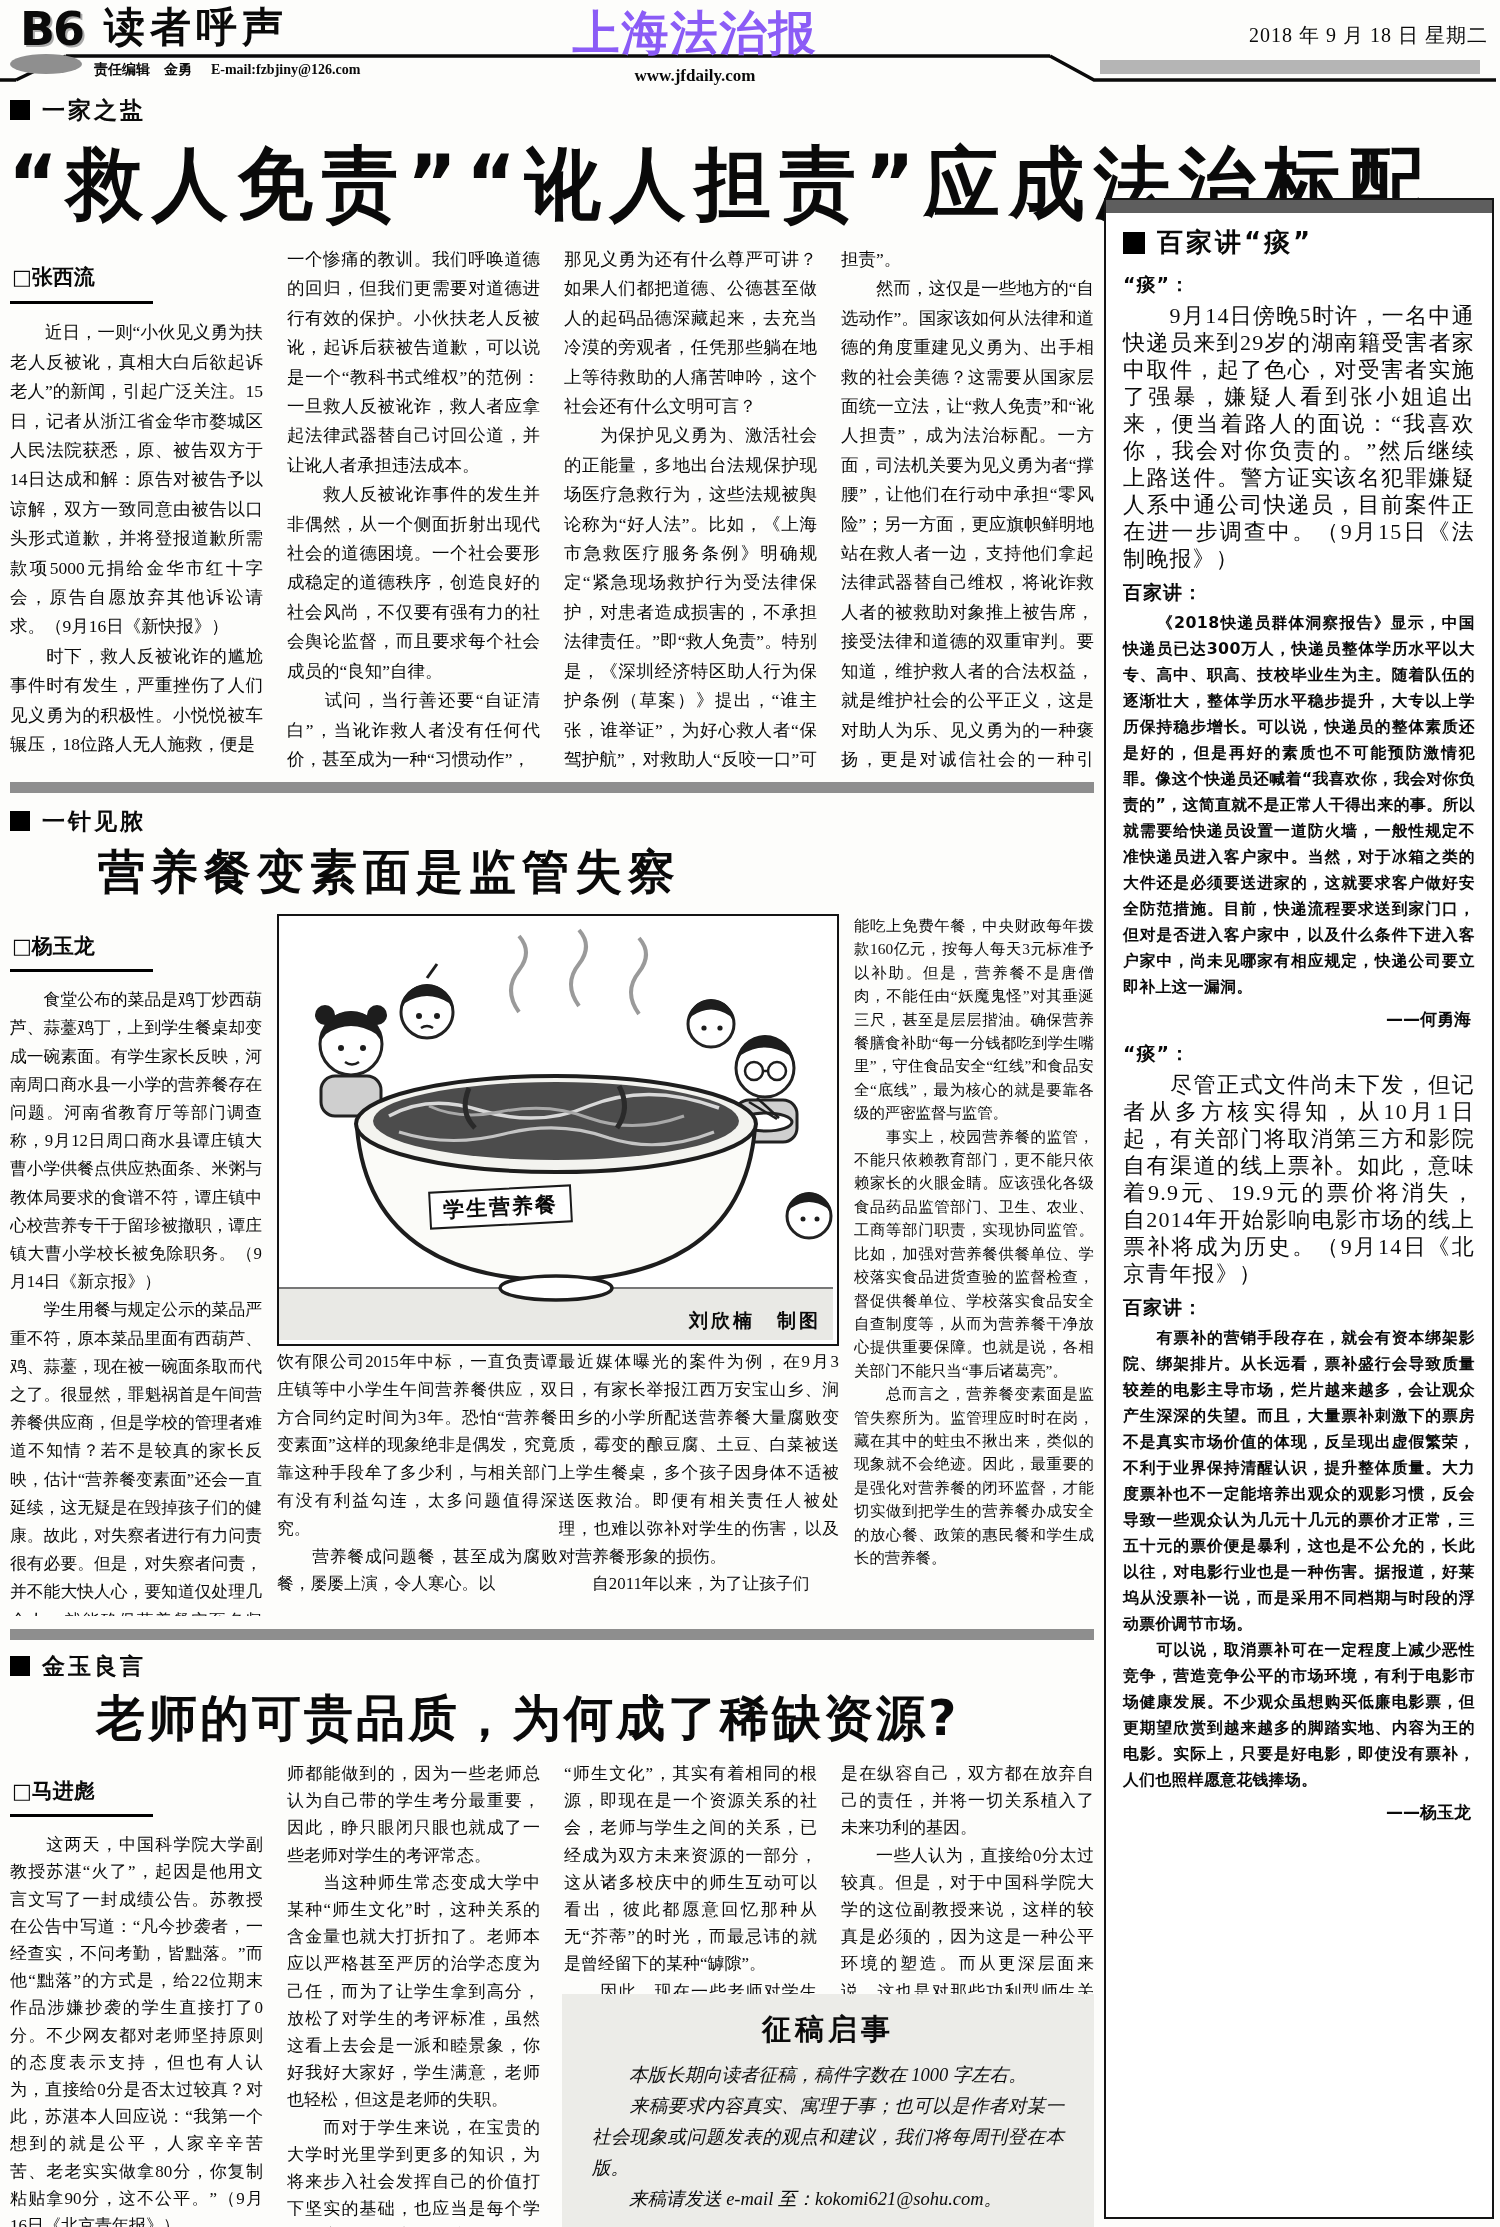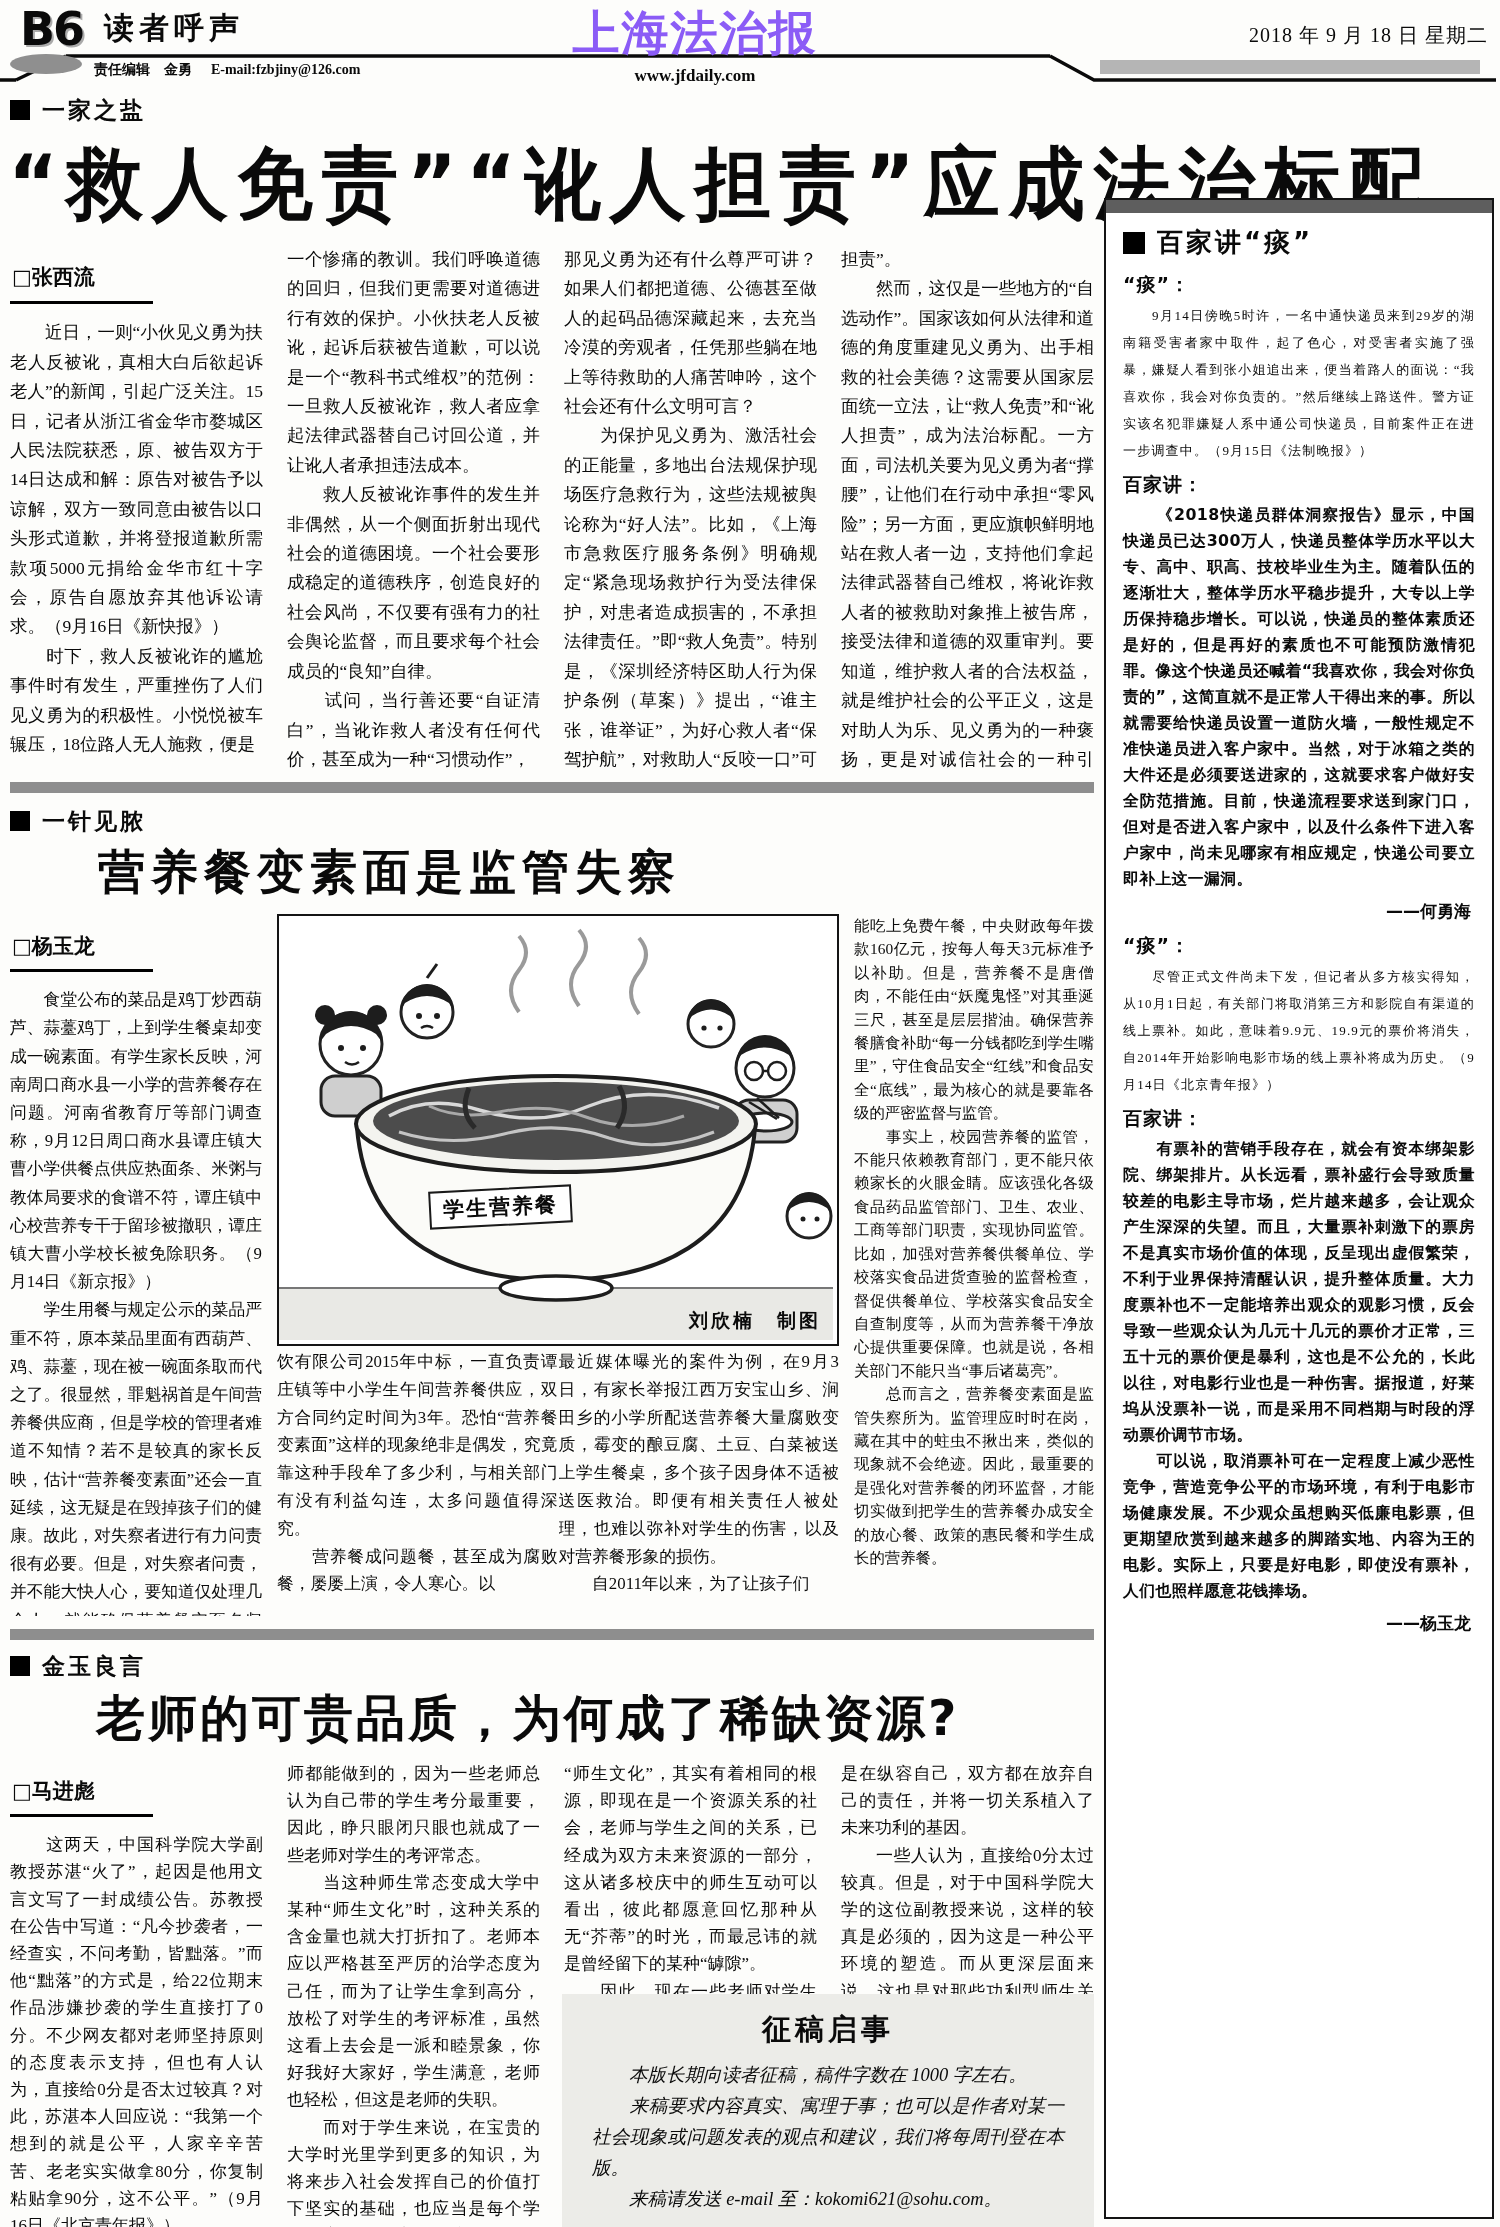--- a/index.html
+++ b/index.html
@@ -7,21 +7,21 @@
     position:relative; width:1500px; height:2227px; margin:0 auto;
     background:#fdfdfb; color:#0a0a0a; overflow:hidden;
     font-family:"Liberation Serif", serif;
   }
   
   .hdr { position:absolute; left:0; top:0; width:1500px; height:92px; }
   .hdr-lines { position:absolute; left:0; top:0; }
   .b6 { position:absolute; left:14px; top:2px; width:80px; height:74px; }
   .b6-ellipse { position:absolute; left:-4px; bottom:2px; width:72px; height:20px; background:#8f8f8f; border-radius:50%; }
   .b6-text { position:absolute; left:6px; top:0; font-family:"DejaVu Sans",sans-serif; font-weight:900; font-size:46px; letter-spacing:-2px; text-shadow:2px 2px 0 #aaa; }
-  .page-section-name { position:absolute; left:104px; top:8px; font-family:"DejaVu Sans",sans-serif; font-weight:900; font-size:30px; letter-spacing:5px; }
+  .page-section-name { position:absolute; left:104px; top:0; font-family:"DejaVu Sans",sans-serif; font-weight:900; font-size:41px; letter-spacing:5px; }
   .masthead-wrap { position:absolute; left:520px; top:2px; width:350px; text-align:center; }
   .masthead { font-size:47px; font-weight:900; color:#8b5cf6; letter-spacing:2px; font-family:"Liberation Serif",serif; }
   .website { font-size:17px; font-weight:bold; margin-top:1px; }
   .hdr-date { position:absolute; right:12px; top:22px; font-size:20px; letter-spacing:1px; }
   .editor-row { position:absolute; left:94px; top:61px; font-size:14px; font-weight:bold; font-family:"DejaVu Sans",sans-serif; }
   .editor-row .em { font-weight:bold; margin-left:14px; font-family:"Liberation Serif",serif; }
   
   .main { position:absolute; left:10px; top:92px; width:1084px; }
   .kicker { display:flex; align-items:center; height:28px; margin-top:4px; }
   .sq { display:inline-block; width:20px; height:20px; background:#000; margin-right:12px; flex:none; }
@@ -55,21 +55,21 @@
   .notice-title { text-align:center; font-family:"DejaVu Sans",sans-serif; font-weight:900; font-size:29px; letter-spacing:4px; margin:4px 0 10px; }
   .notice-box .para { font-style:italic; font-size:18.5px; line-height:31px; }
   
   .sidebar { position:absolute; left:1104px; top:198px; width:390px; height:2021px; box-sizing:border-box;
     border:2px solid #141414; background:#fff; padding:0 17px 15px; overflow:hidden; }
   .sb-topbar { height:13px; background:#5e5e5e; margin:0 -17px 12px; }
   .sb-title { display:flex; align-items:center; margin:4px 0 12px; }
   .sb-title .sq { width:22px; height:22px; }
   .sb-title-label { font-family:"DejaVu Sans",sans-serif; font-weight:900; font-size:26px; letter-spacing:3px; }
   .sb-label { font-family:"DejaVu Sans",sans-serif; font-weight:900; font-size:19px; margin:8px 0 4px; letter-spacing:1px; }
-  .sb-news .para { font-size:13px; line-height:27px; letter-spacing:1.2px; }
+  .sb-news .para { font-size:22px; line-height:27px; letter-spacing:1.2px; }
   .sb-comment .para { font-family:"DejaVu Sans",sans-serif; font-weight:bold; font-size:15.8px; line-height:26px; letter-spacing:0.4px; }
   .sb-sig { text-align:right; font-family:"DejaVu Sans",sans-serif; font-weight:bold; font-size:17px; margin:8px 4px 10px 0; }
 </style>
 </head>
 <body>
 
 <div class="page">
 
   <div class="hdr">
     <svg class="hdr-lines" width="1500" height="92">

